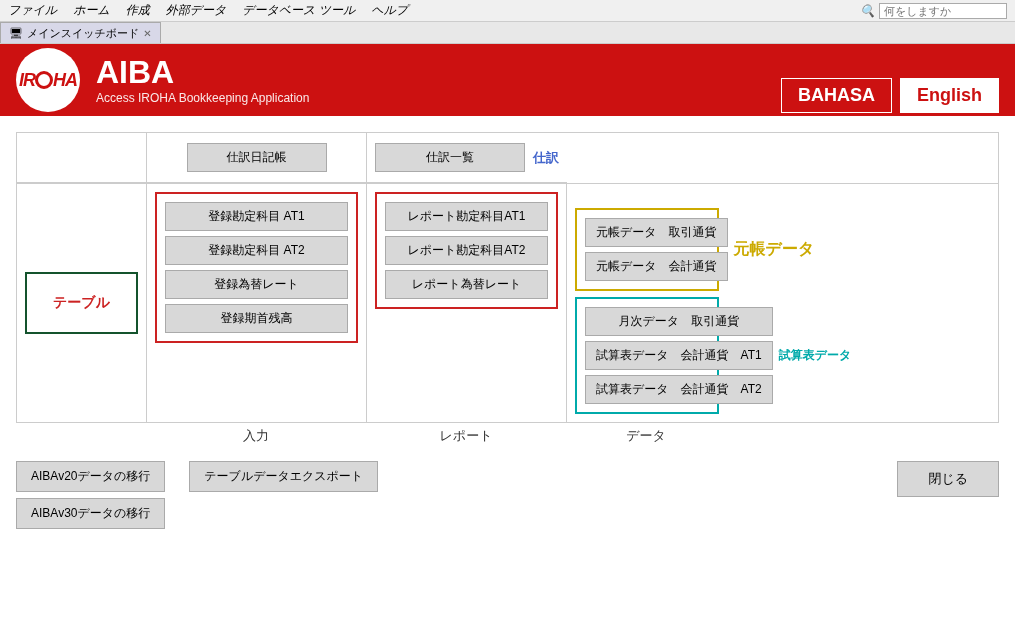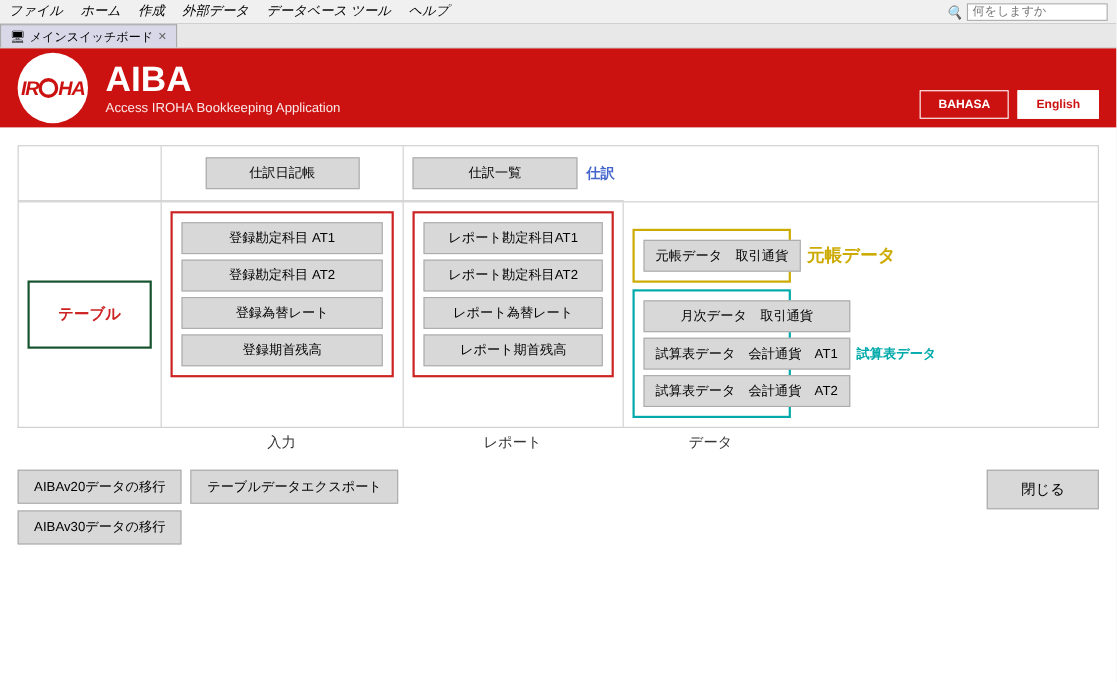--- a/index.html
+++ b/index.html
@@ -82,21 +82,21 @@
     .header-buttons {
       margin-left: auto;
       display: flex;
       gap: 8px;
     }
     .lang-btn {
       padding: 6px 16px;
       border: 1px solid white;
       background: transparent;
       color: white;
-      font-size: 11px;
+      font-size: 18px;
       cursor: pointer;
       font-weight: bold;
       margin-top: 30px;
     }
     .lang-btn.active {
       background: white;
       color: #cc1111;
     }
 
     
@@ -215,29 +215,29 @@
         <button class="btn">登録為替レート</button>
         <button class="btn">登録期首残高</button>
       </div>
     </div>
 
     <div style="border-right:1px solid #ccc; padding:8px; display:flex;flex-direction:column;align-items:center;gap:5px;">
       <div style="border:2px solid #cc2222;padding:8px;width:100%;display:flex;flex-direction:column;gap:5px;">
         <button class="btn">レポート勘定科目AT1</button>
         <button class="btn">レポート勘定科目AT2</button>
         <button class="btn">レポート為替レート</button>
-        <button class="btn">レポート期首残高</button>
       </div>
     </div>
 
     <div style="padding:8px; display:flex;flex-direction:column;gap:6px;">
 
       <div style="border:2px solid #ccaa00;padding:8px;display:flex;gap:6px;align-items:center;margin-top:16px;">
         <div style="display:flex;flex-direction:column;gap:5px;flex:1;">
           <button class="btn">元帳データ　取引通貨</button>
+          <button class="btn">元帳データ　会計通貨</button>
         </div>
         <span style="color:#ccaa00;font-size:16px;font-weight:bold;white-space:nowrap;writing-mode:horizontal-tb;">元帳データ</span>
       </div>
 
       <div style="border:2px solid #00aaaa;padding:8px;display:flex;gap:6px;align-items:center;">
         <div style="display:flex;flex-direction:column;gap:5px;flex:1;">
           <button class="btn">月次データ　取引通貨</button>
           <button class="btn">試算表データ　会計通貨　AT1</button>
           <button class="btn">試算表データ　会計通貨　AT2</button>
         </div>
@@ -248,21 +248,21 @@
 
   <div style="display:grid;grid-template-columns:130px 220px 200px 160px;margin-bottom:12px;">
     <div></div>
     <div style="text-align:center;font-size:13px;color:#333;padding:4px 0;">入力</div>
     <div style="text-align:center;font-size:13px;color:#333;padding:4px 0;">レポート</div>
     <div style="text-align:center;font-size:13px;color:#333;padding:4px 0;">データ</div>
   </div>
 
   <div style="display:flex;align-items:flex-start;width:100%;">
     <div style="display:flex;flex-direction:column;gap:6px;">
-      <div style="display:flex;gap:8px;">
+      <div style="display:flex;gap:24px;">
         <button class="btn-bottom">AIBAv20データの移行</button>
         <button class="btn-bottom">テーブルデータエクスポート</button>
       </div>
       <div>
         <button class="btn-bottom">AIBAv30データの移行</button>
       </div>
     </div>
     <div style="flex:1;"></div>
     <button class="close-btn">閉じる</button>
   </div>

